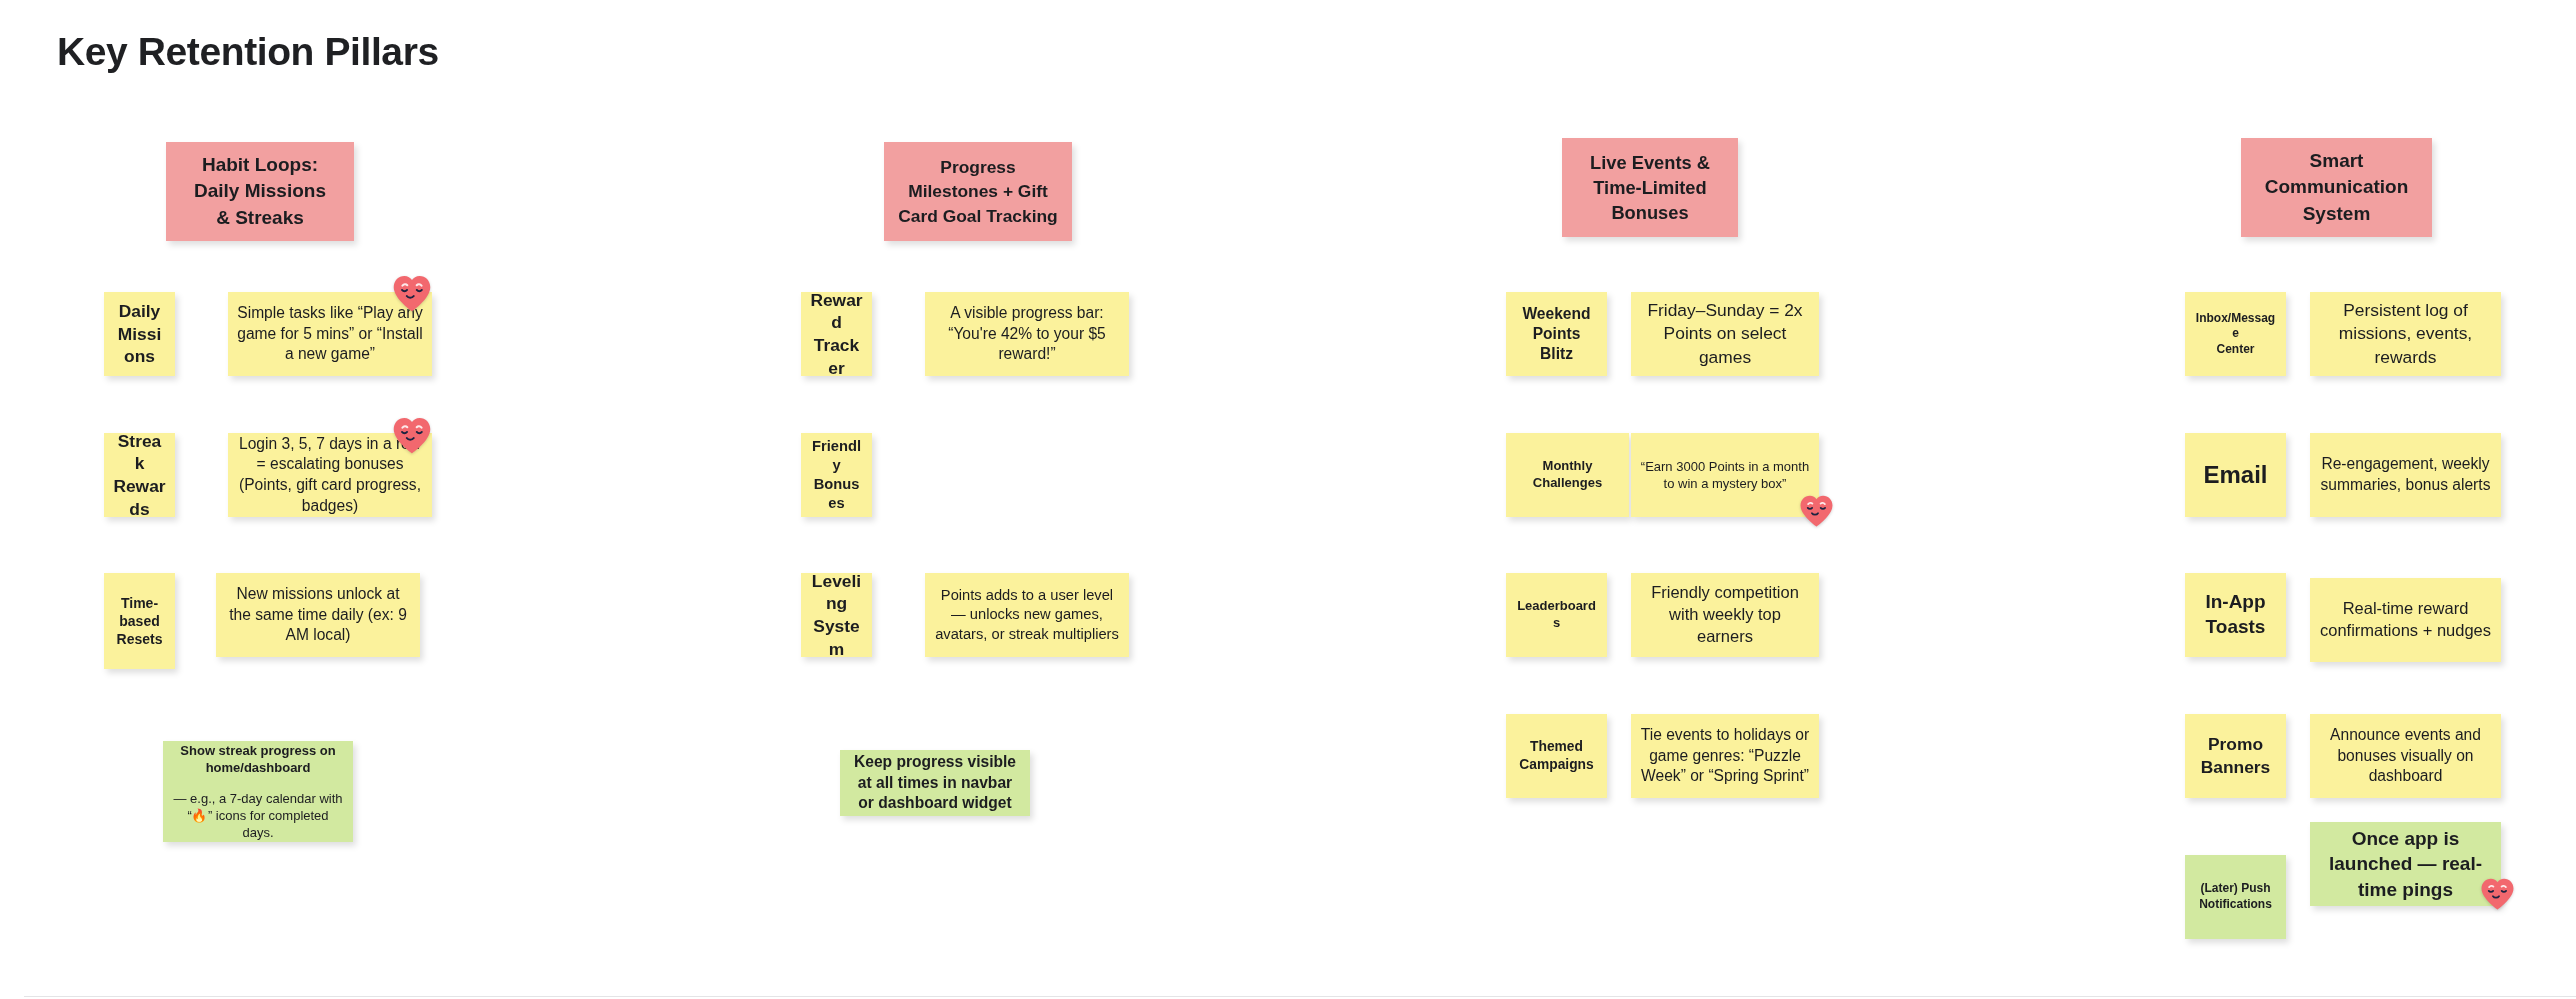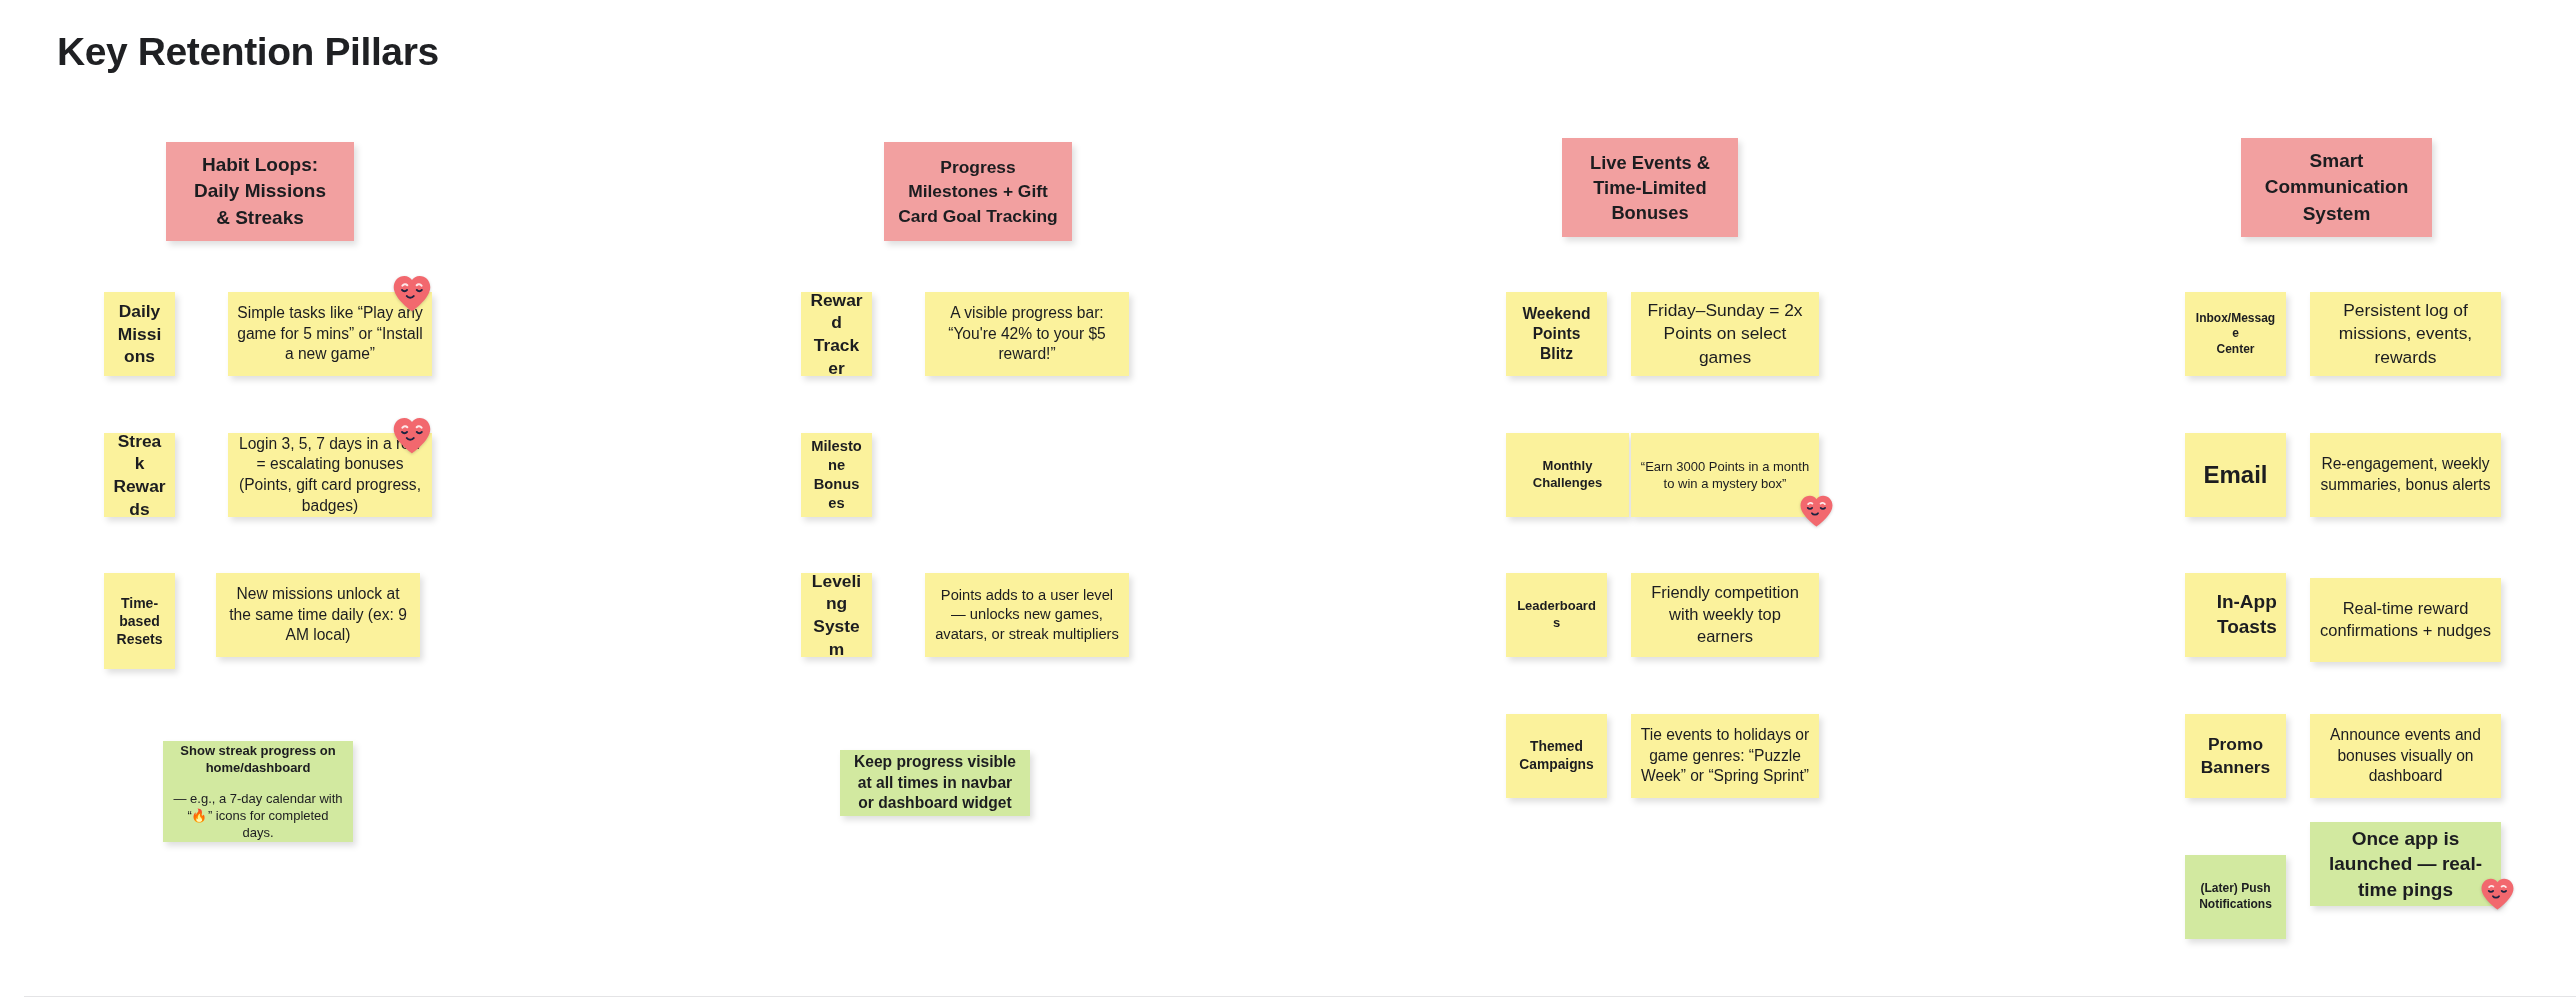--- a/index.html
+++ b/index.html
@@ -167,21 +167,21 @@
 
   <div class="note yellow label-note" style="left:777px; top:292px; width:71px; height:84px; font-size:17.4px;">
     <div class="note-inner" style="white-space:pre-line;">Reward
 Tracker</div>
   </div>
   <div class="note yellow desc-note" style="left:901px; top:292px; width:204px; height:84px; font-size:15.6px;">
     <div class="note-inner">A visible progress bar: “You're 42% to your $5 reward!”</div>
   </div>
 
   <div class="note yellow label-note" style="left:777px; top:433px; width:71px; height:84px; font-size:14.7px;">
-    <div class="note-inner" style="white-space:pre-line;">Milestone
+    <div class="note-inner" style="white-space:pre-line;">Friendly
 Bonuses</div>
   </div>
 
   <div class="note yellow label-note" style="left:777px; top:573px; width:71px; height:84px; font-size:17.4px;">
     <div class="note-inner" style="white-space:pre-line;">Leveling
 System</div>
   </div>
   <div class="note yellow desc-note" style="left:901px; top:573px; width:204px; height:84px; font-size:14.7px;">
     <div class="note-inner">Points adds to a user level — unlocks new games, avatars, or streak multipliers</div>
   </div>
@@ -250,21 +250,21 @@
     <div class="note-inner">Persistent log of missions, events, rewards</div>
   </div>
 
   <div class="note yellow label-note" style="left:2161px; top:433px; width:101px; height:84px; font-size:24px;">
     <div class="note-inner" style="white-space:pre-line;">Email</div>
   </div>
   <div class="note yellow desc-note" style="left:2286px; top:433px; width:191px; height:84px; font-size:15.6px;">
     <div class="note-inner">Re-engagement, weekly summaries, bonus alerts</div>
   </div>
 
-  <div class="note yellow label-note" style="left:2161px; top:573px; width:101px; height:84px; font-size:19px;text-align:right;">
+  <div class="note yellow label-note" style="left:2161px; top:573px; width:101px; height:84px; font-size:19px;">
     <div class="note-inner" style="white-space:pre-line;">In-App
 Toasts</div>
   </div>
   <div class="note yellow desc-note" style="left:2286px; top:578px; width:191px; height:84px; font-size:16.5px;">
     <div class="note-inner">Real-time reward confirmations + nudges</div>
   </div>
 
   <div class="note yellow label-note" style="left:2161px; top:714px; width:101px; height:84px; font-size:17.4px;">
     <div class="note-inner" style="white-space:pre-line;">Promo
 Banners</div>

